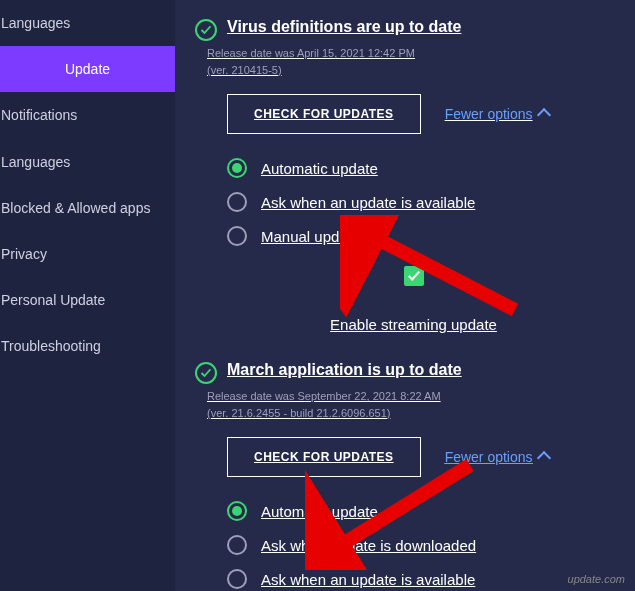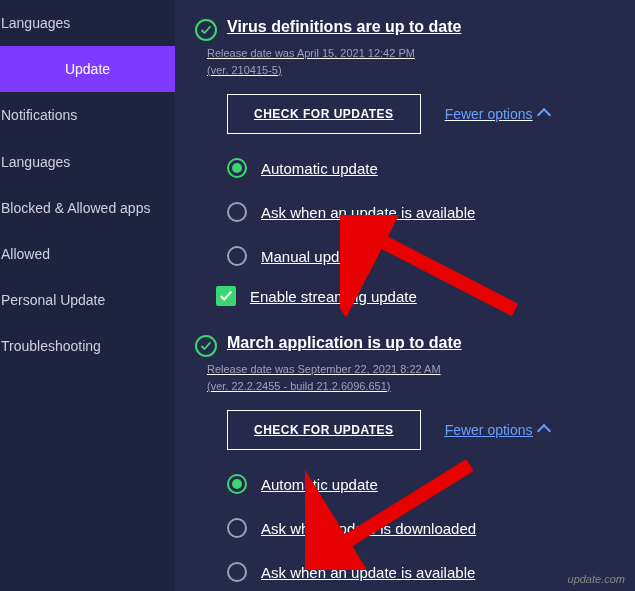--- a/index.html
+++ b/index.html
@@ -98,21 +98,21 @@
       width: 10px; height: 10px;
       border-right: 2px solid currentColor;
       border-top: 2px solid currentColor;
       transform: rotate(-45deg);
       margin-top: 4px;
     }
     .radio-list {
       margin-left: 32px;
       display: flex;
       flex-direction: column;
-      gap: 24px;
+      gap: 14px;
       margin-bottom: 20px;
     }
     .radio-row {
       display: flex;
       align-items: center;
       gap: 14px;
       cursor: pointer;
     }
     .radio-outer {
       width: 20px;
@@ -129,23 +129,24 @@
       width: 10px;
       height: 10px;
       background: #3bd671;
       border-radius: 50%;
     }
     .radio-label { font-size: 15px; color: #fff; }
     .checkbox-row {
       margin-left: 21px;
       display: flex;
       align-items: center;
-      gap: 14px;
+      gap: 30px;
       margin-bottom: 28px;
       cursor: pointer;
+      flex-direction: column;
     }
     .checkbox {
       width: 20px;
       height: 20px;
       background: #3bd671;
       border-radius: 2px;
       display: flex;
       align-items: center;
       justify-content: center;
       flex-shrink: 0;
@@ -167,21 +168,21 @@
   </style>
 </head>
 <body>
 
 <div class="sidebar">
   <div class="sidebar-item">Languages</div>
   <div class="sidebar-item active">Update</div>
   <div class="sidebar-item">Notifications</div>
   <div class="sidebar-item">Languages</div>
   <div class="sidebar-item">Blocked &amp; Allowed apps</div>
-  <div class="sidebar-item">Allowed</div>
+  <div class="sidebar-item">Privacy</div>
   <div class="sidebar-item">Personal Update</div>
   <div class="sidebar-item">Troubleshooting</div>
 </div>
 
 <div class="main container">
 
   <div class="section-header">
     <span class="check-circle">
       <svg viewBox="0 0 16 16">
           <path d="M2 8 L6 12 L14 3" stroke="#3bd671" stroke-width="2.5" fill="none"></path>
@@ -228,21 +229,21 @@
   <div class="section-header">
     <span class="check-circle">
       <svg viewBox="0 0 16 16">
           <path d="M2 8 L6 12 L14 3" stroke="#3bd671" stroke-width="2.5" fill="none"></path>
         </svg>
     </span>
     <span class="section-title">March application is up to date</span>
   </div>
   <div class="section-sub">
     <div>Release date was September 22, 2021 8:22 AM</div>
-    <div>(ver. 22.2.2455 - build 21.2.6096.651)</div>
+    <div>(ver. 21.6.2455 - build 21.2.6096.651)</div>
   </div>
   <div class="action-row">
     <button class="btn-outline">CHECK FOR UPDATES</button>
     <span class="options-link underline">
       <span>Fewer options</span>
       <span class="chev"></span>
     </span>
   </div>
   <div class="radio-list" style="margin-bottom:6px">
     <div class="radio-row">

